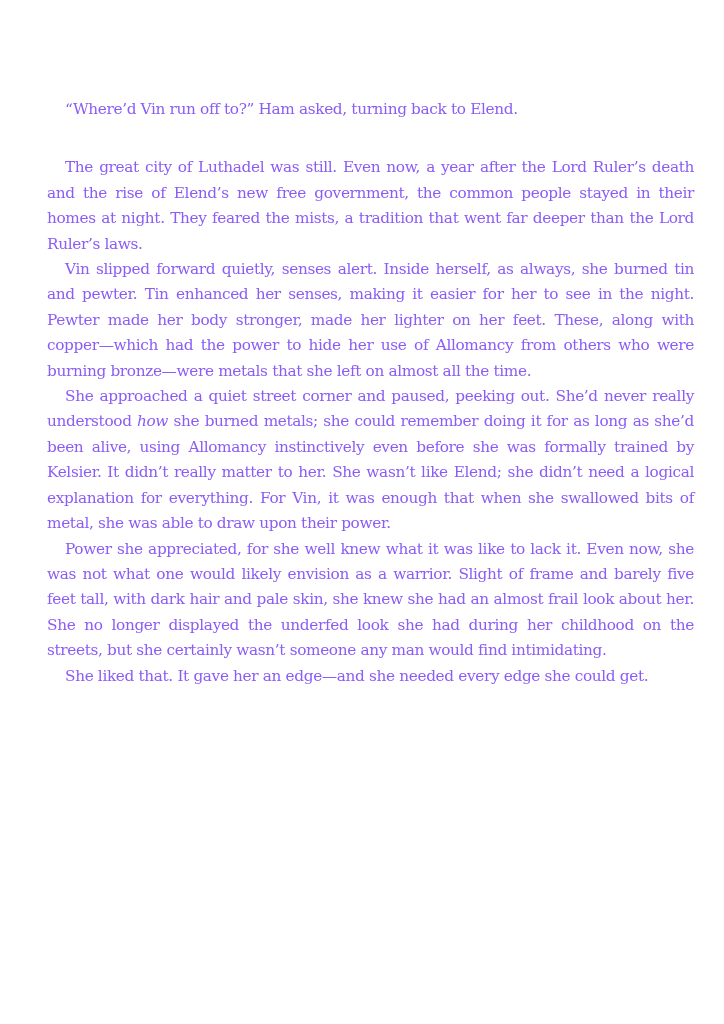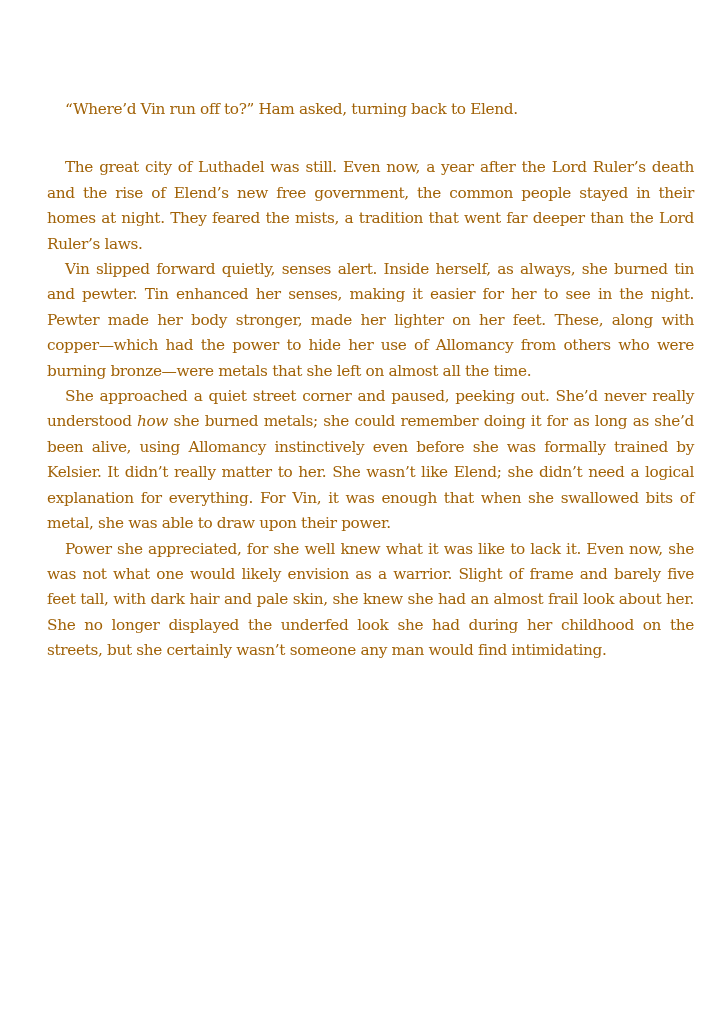--- a/index.html
+++ b/index.html
@@ -5,34 +5,35 @@
   html, body { margin: 0; padding: 0; background: #ffffff; }
   body { width: 724px; height: 1024px; position: relative; overflow: hidden; }
   .page {
     position: absolute;
     left: 47px;
     top: 97px;
     width: 647px;
     font-family: "DejaVu Serif", "Liberation Serif", serif;
     font-size: 15.3px;
     line-height: 25.4px;
-    color: #a16207;
+    color: #8b5cf6;
     letter-spacing: -0.35px;
   }
   .p { margin: 0; text-align: justify; text-indent: 18px; }
   .p.noindent { text-indent: 0; }
   .p.ragged { text-align: left; }
   .scene-break { height: 33px; }
   em { font-style: italic; }
 </style>
 </head>
 <body>
 
 <div class="page">
   <p class="p ragged">“Where’d Vin run off to?” Ham asked, turning back to Elend.</p>
 
   <div class="scene-break"></div>
 
   <p class="p">The great city of Luthadel was still. Even now, a year after the Lord Ruler’s death and the rise of Elend’s new free government, the common people stayed in their homes at night. They feared the mists, a tradition that went far deeper than the Lord Ruler’s laws.</p>
   <p class="p">Vin slipped forward quietly, senses alert. Inside herself, as always, she burned tin and pewter. Tin enhanced her senses, making it easier for her to see in the night. Pewter made her body stronger, made her lighter on her feet. These, along with copper—which had the power to hide her use of Allomancy from others who were burning bronze—were metals that she left on almost all the time.</p>
   <p class="p"><span>She approached a quiet street corner and paused, peeking out. She’d never really understood </span><em>how</em><span> she burned metals; she could remember doing it for as long as she’d been alive, using Allomancy instinctively even before she was formally trained by Kelsier. It didn’t really matter to her. She wasn’t like Elend; she didn’t need a logical explanation for everything. For Vin, it was enough that when she swallowed bits of metal, she was able to draw upon their power.</span></p>
   <p class="p">Power she appreciated, for she well knew what it was like to lack it. Even now, she was not what one would likely envision as a warrior. Slight of frame and barely five feet tall, with dark hair and pale skin, she knew she had an almost frail look about her. She no longer displayed the underfed look she had during her childhood on the streets, but she certainly wasn’t someone any man would find intimidating.</p>
+  <p class="p">She liked that. It gave her an edge—and she needed every edge she could get.</p>
 </div>
 
 </body></html>

